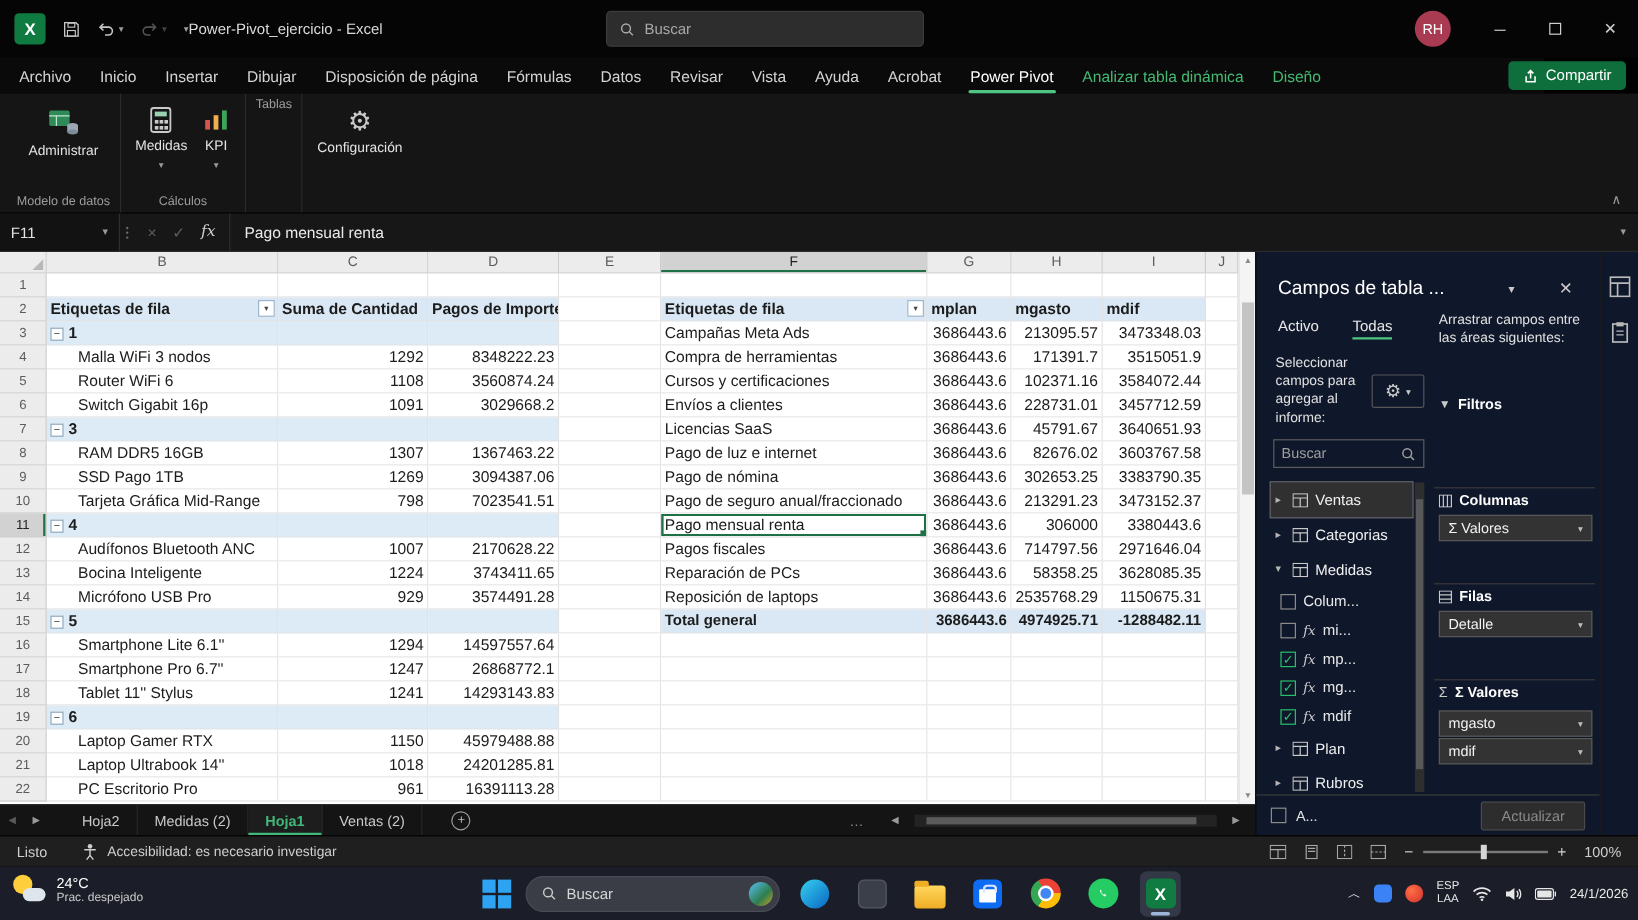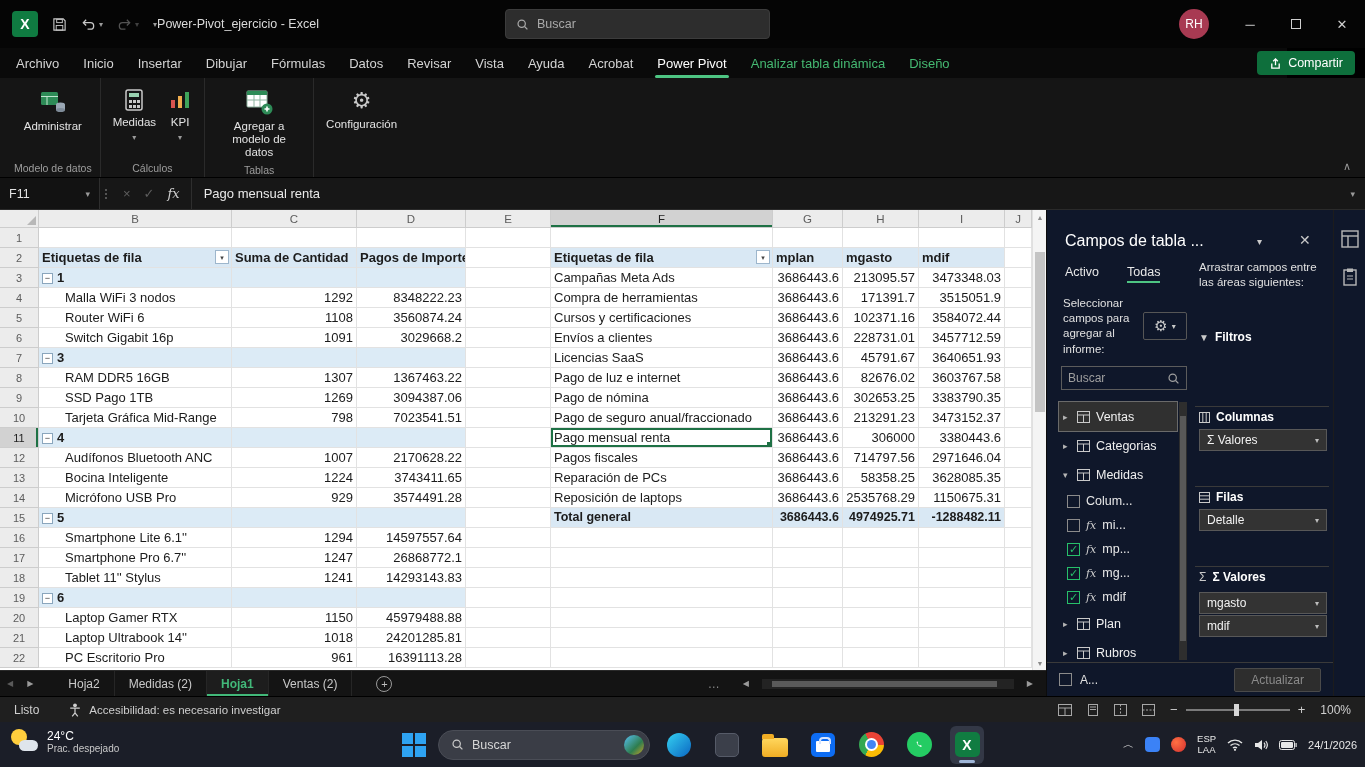--- a/index.html
+++ b/index.html
@@ -224,20 +224,21 @@
         </div>
       <div class="winbtn">✕</div>
     </div>
   </div>
 
   <div class="ribbontabs" id="ribbonTabs">
       <div class="rtab">Archivo</div>
       <div class="rtab">Inicio</div>
       <div class="rtab">Insertar</div>
       <div class="rtab">Dibujar</div>
+      <div class="rtab">Disposición de página</div>
       <div class="rtab">Fórmulas</div>
       <div class="rtab">Datos</div>
       <div class="rtab">Revisar</div>
       <div class="rtab">Vista</div>
       <div class="rtab">Ayuda</div>
       <div class="rtab">Acrobat</div>
       <div class="rtab active">Power Pivot</div>
       <div class="rtab ctx">Analizar tabla dinámica</div>
       <div class="rtab ctx">Diseño</div>
     </div>
@@ -291,34 +292,20 @@
                 <rect x="10" y="8" width="4" height="12" fill="#f0ad4e"></rect>
                 <rect x="17" y="4" width="4" height="16" fill="#3fa45b"></rect>
               </svg>
             <span>KPI</span>
             <span class="carr">▾</span>
           </div>
         </div>
         <div class="rgroup-label">Cálculos</div>
       </div>
       <div class="rgroup">
-        <div class="rgroup-buttons">
-          <div class="bigbtn" style="width:92px">
-            <svg width="28" height="28" viewBox="0 0 28 28">
-                <rect x="2" y="3" width="20" height="16" rx="1" fill="#fff" stroke="#8fb5a1"></rect>
-                <rect x="2" y="3" width="20" height="4" fill="#2e8b57"></rect>
-                <line x1="9" y1="7" x2="9" y2="19" stroke="#8fb5a1"></line>
-                <line x1="15" y1="7" x2="15" y2="19" stroke="#8fb5a1"></line>
-                <line x1="2" y1="12" x2="22" y2="12" stroke="#8fb5a1"></line>
-                <circle cx="22" cy="21" r="5.5" fill="#2e8b57"></circle>
-                <path d="M22 18.5v5M19.5 21h5" stroke="#fff" stroke-width="1.6"></path>
-              </svg>
-            <span>Agregar a modelo de datos</span>
-          </div>
-        </div>
         <div class="rgroup-label">Tablas</div>
       </div>
       <div class="rgroup">
         <div class="rgroup-buttons">
           <div class="bigbtn">
             <span style="font-size:22px;color:#c9c9c9;line-height:26px">⚙</span>
             <span>Configuración</span>
           </div>
         </div>
         <div class="rgroup-label"></div>

